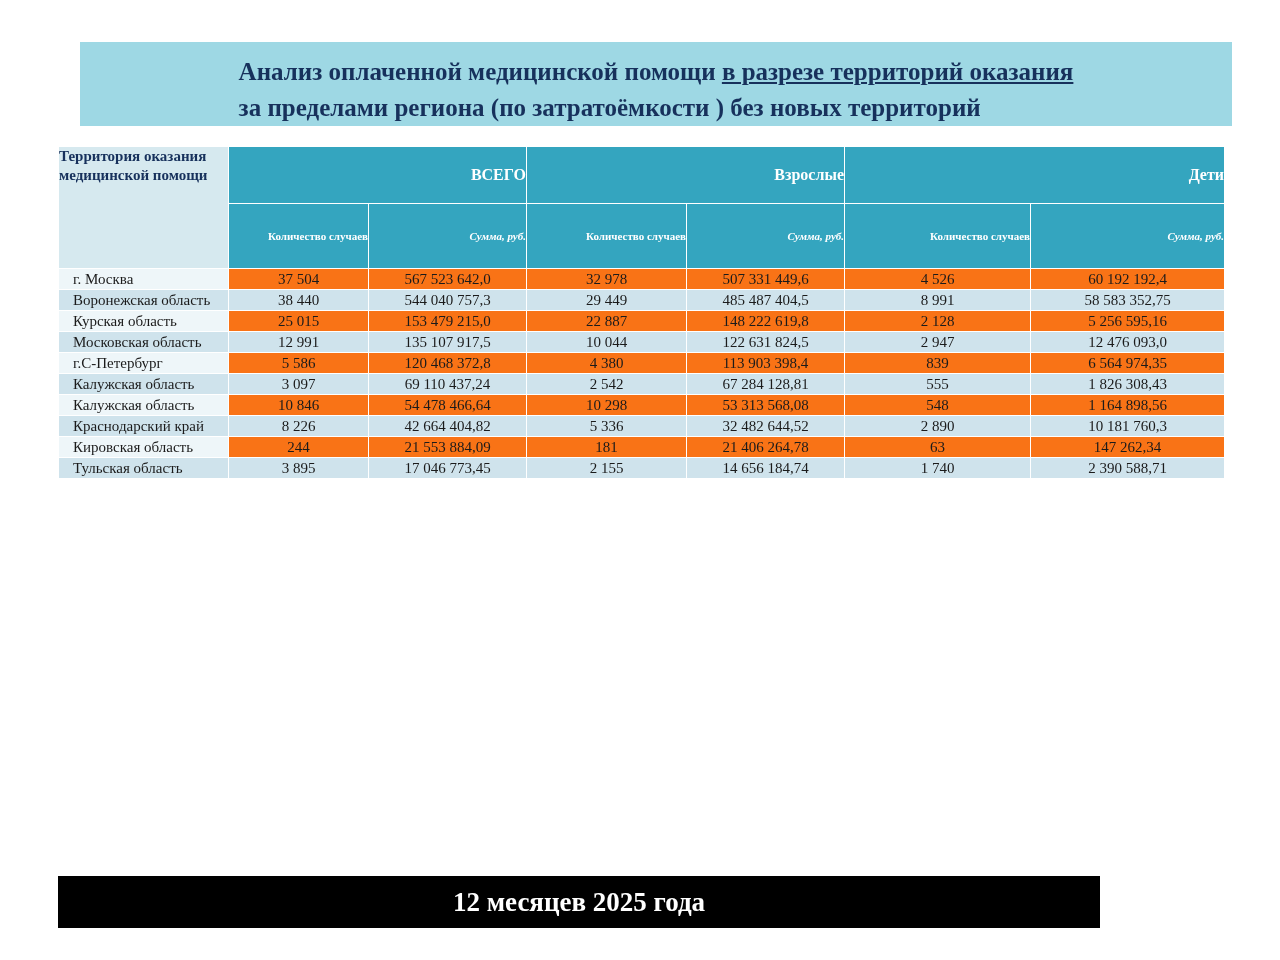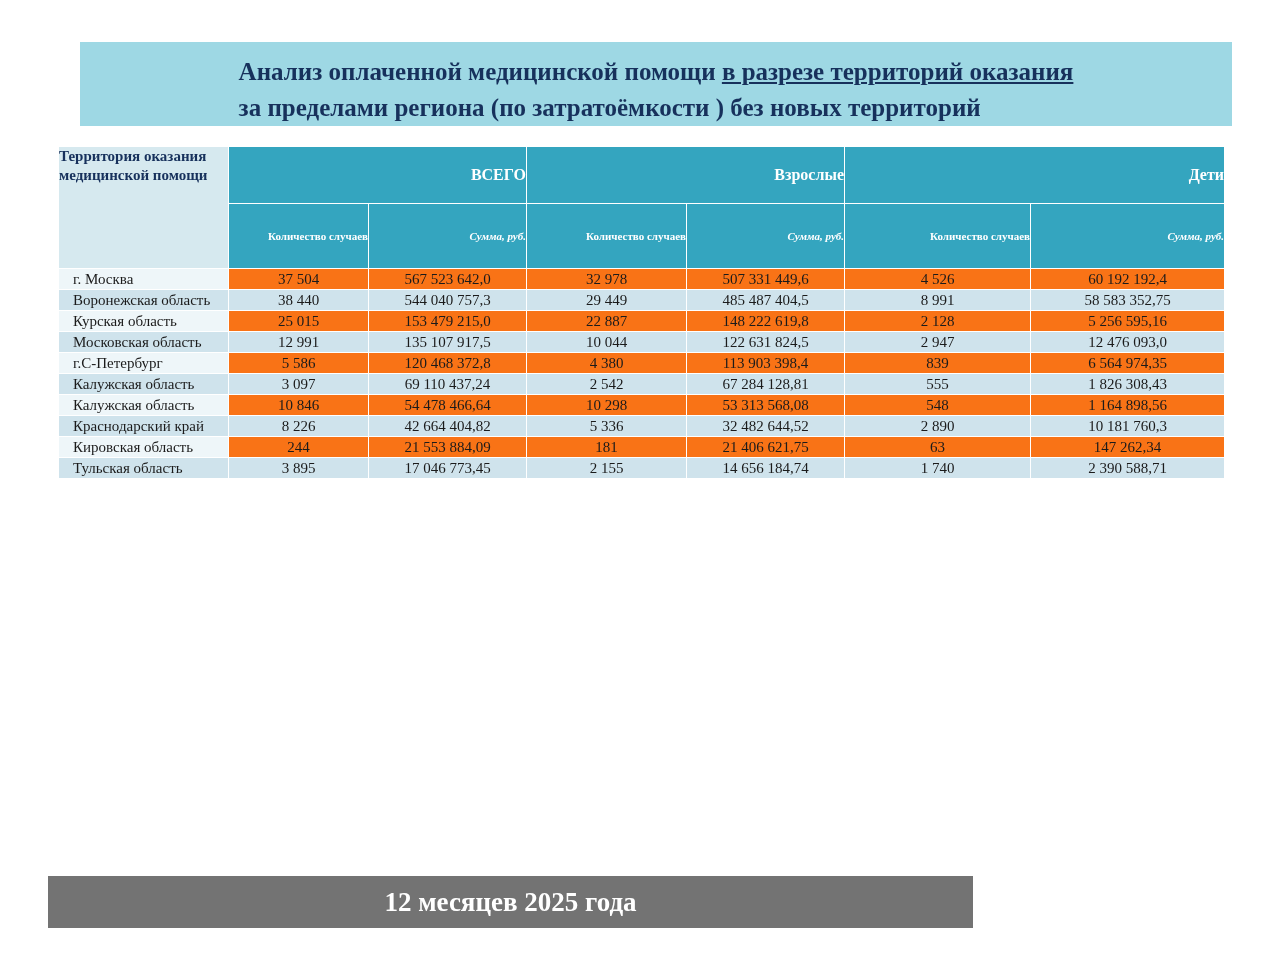--- a/index.html
+++ b/index.html
@@ -109,25 +109,25 @@
     padding-right: 8px;
     margin-top: 8px;
   }
   tbody tr.r-odd td { background: #f97316; }
   tbody tr.r-even td { background: #cfe3ec; }
   tbody tr.r-odd td.terr { background: #eef6f9; }
   tbody tr.r-even td.terr { background: #cfe3ec; }
   
   .footer-banner {
     position: absolute;
-    left: 48px;
+    left: 58px;
     top: 876px;
-    width: 925px;
+    width: 1042px;
     height: 52px;
-    background: #737373;
+    background: #000000;
     display: flex;
     align-items: center;
     justify-content: center;
   }
   .footer-text {
     color: #ffffff;
     font-family: "Liberation Serif", serif;
     font-weight: bold;
     font-size: 27px;
   }
@@ -246,21 +246,21 @@
           <td>5 336</td>
           <td>32 482 644,52</td>
           <td>2 890</td>
           <td>10 181 760,3</td>
         </tr>
         <tr class="r-odd">
           <td class="terr">Кировская область</td>
           <td>244</td>
           <td>21 553 884,09</td>
           <td>181</td>
-          <td>21 406 621,75</td>
+          <td>21 406 264,78</td>
           <td>63</td>
           <td>147 262,34</td>
         </tr>
         <tr class="r-even">
           <td class="terr">Тульская область</td>
           <td>3 895</td>
           <td>17 046 773,45</td>
           <td>2 155</td>
           <td>14 656 184,74</td>
           <td>1 740</td>

